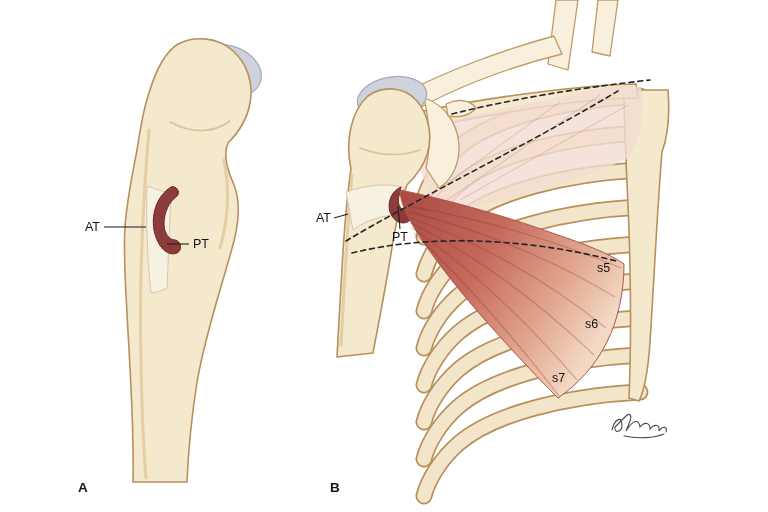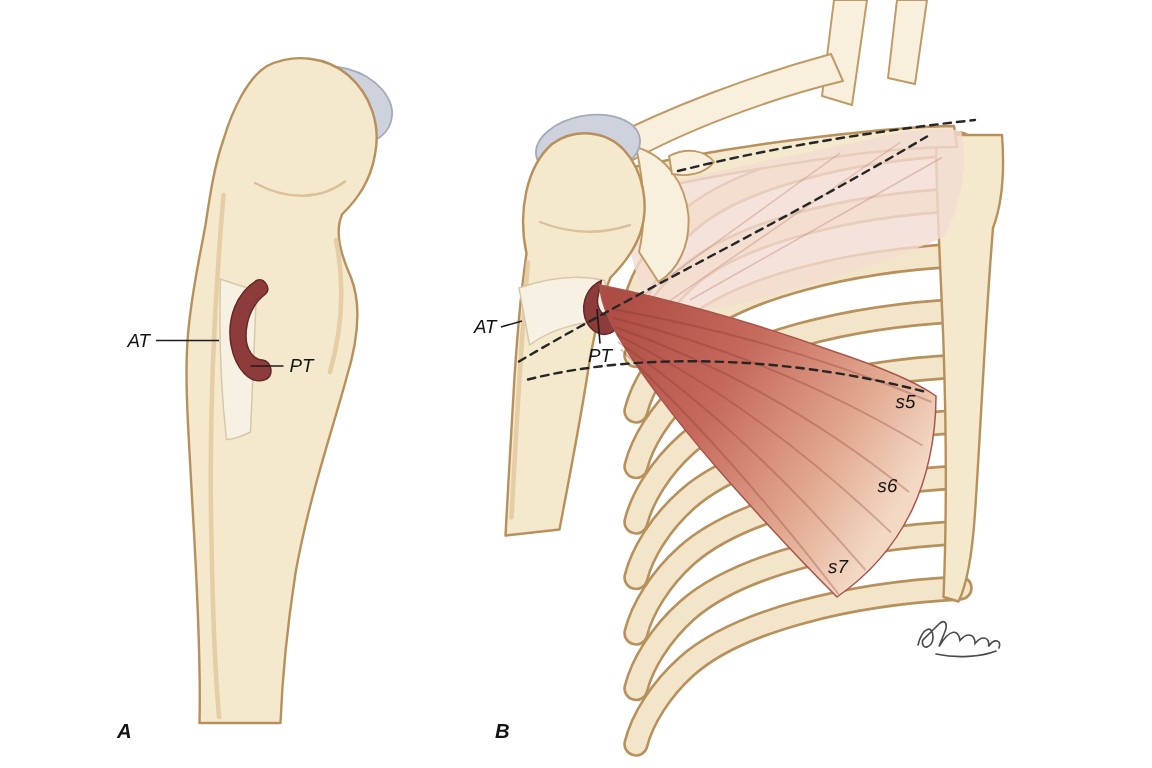--- a/index.html
+++ b/index.html
@@ -1,19 +1,18 @@
 <!DOCTYPE html>
 <html><head>
 <meta charset="utf-8">
 <style>
   html,body{margin:0;padding:0;background:#ffffff;}
   .stage{
     position:relative;width:712px;height:512px;background:#ffffff;overflow:hidden;
     font-family:"Liberation Sans", sans-serif;
-    font-style:italic;
   }
   svg{display:block;}
   .bone{fill:#f4e8cd;stroke:#b7905c;stroke-width:1.6;stroke-linejoin:round;}
   .bone-light{fill:#f8efdc;stroke:#c09a66;stroke-width:1.3;stroke-linejoin:round;}
   .cartilage{fill:#cdd2dd;stroke:#a4aaba;stroke-width:1.2;}
   .tendon-white{fill:#f7f1e3;stroke:#d8c8aa;stroke-width:1;}
   .hook{fill:#8e3c3b;stroke:#662826;stroke-width:1;stroke-linejoin:round;}
   .shade{fill:none;stroke:#e2c89e;stroke-width:3;opacity:.85;stroke-linecap:round;}
   .shade2{fill:none;stroke:#d9bd92;stroke-width:1.6;opacity:.9;stroke-linecap:round;}
   .wash{fill:#f3dcd2;opacity:.8;}

